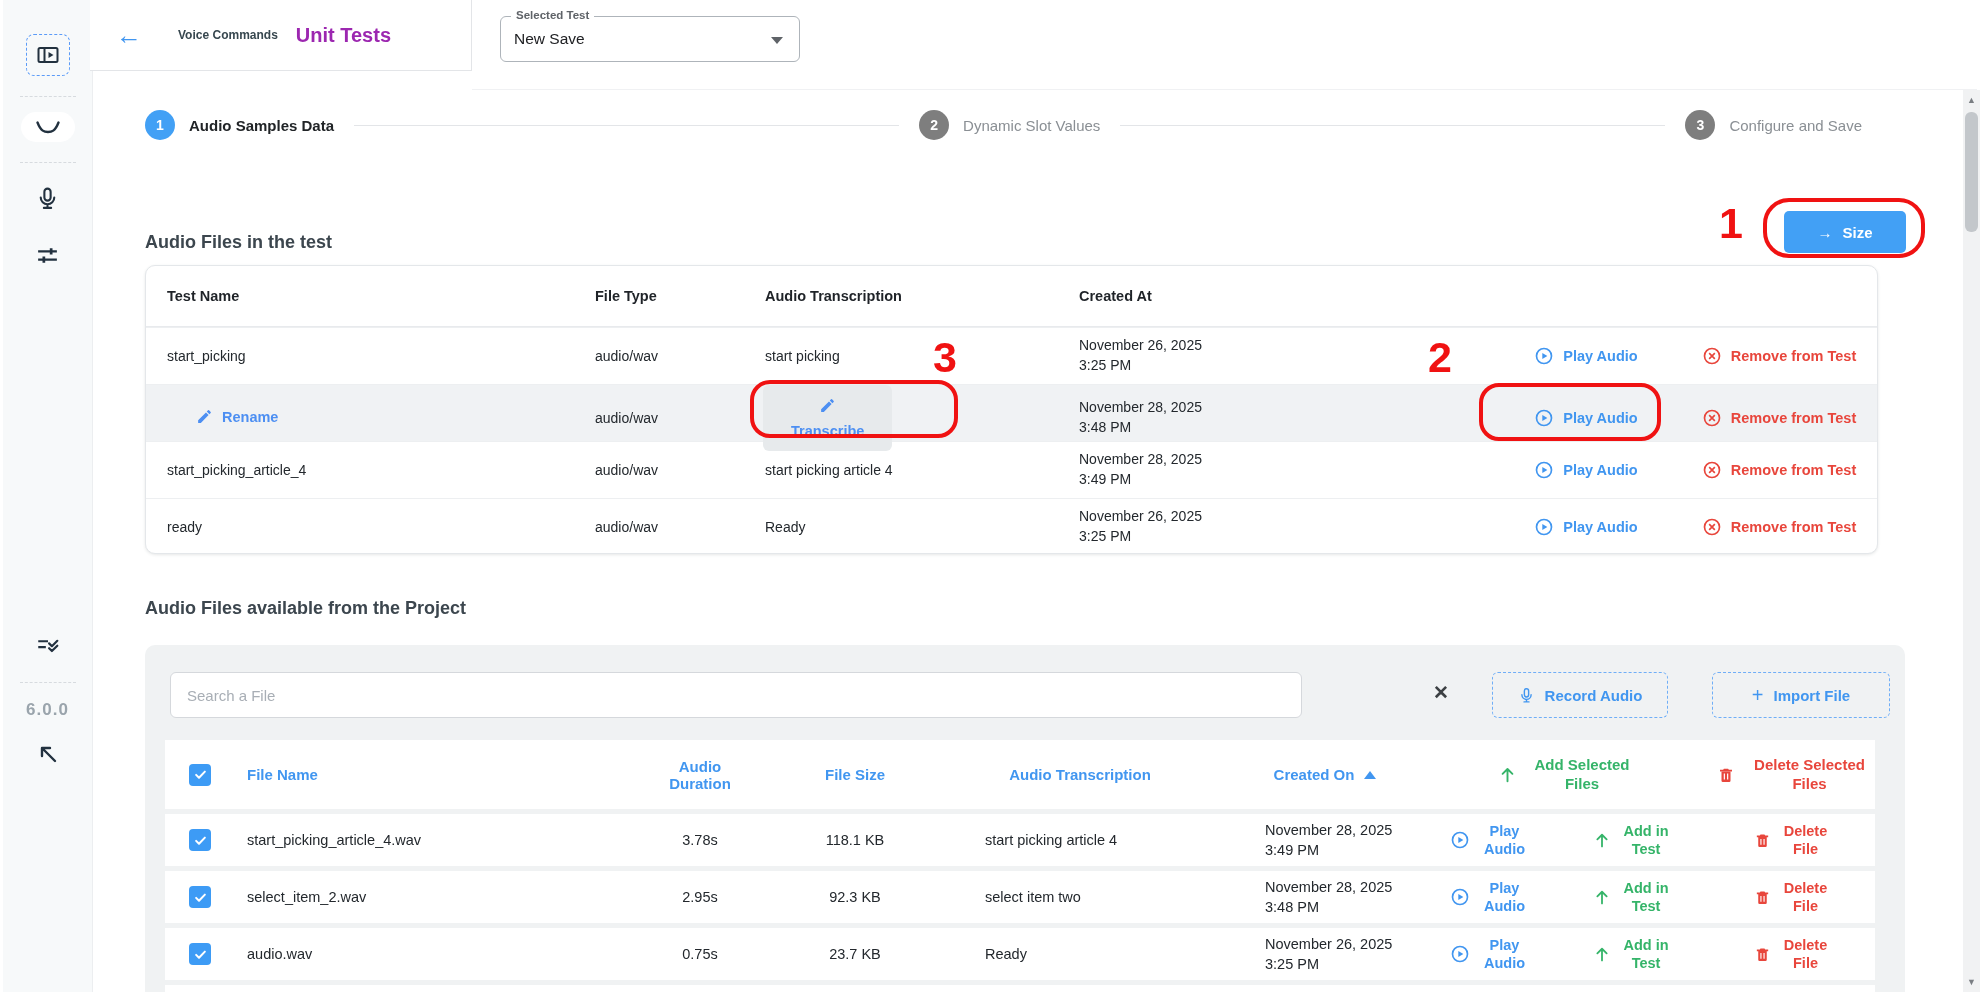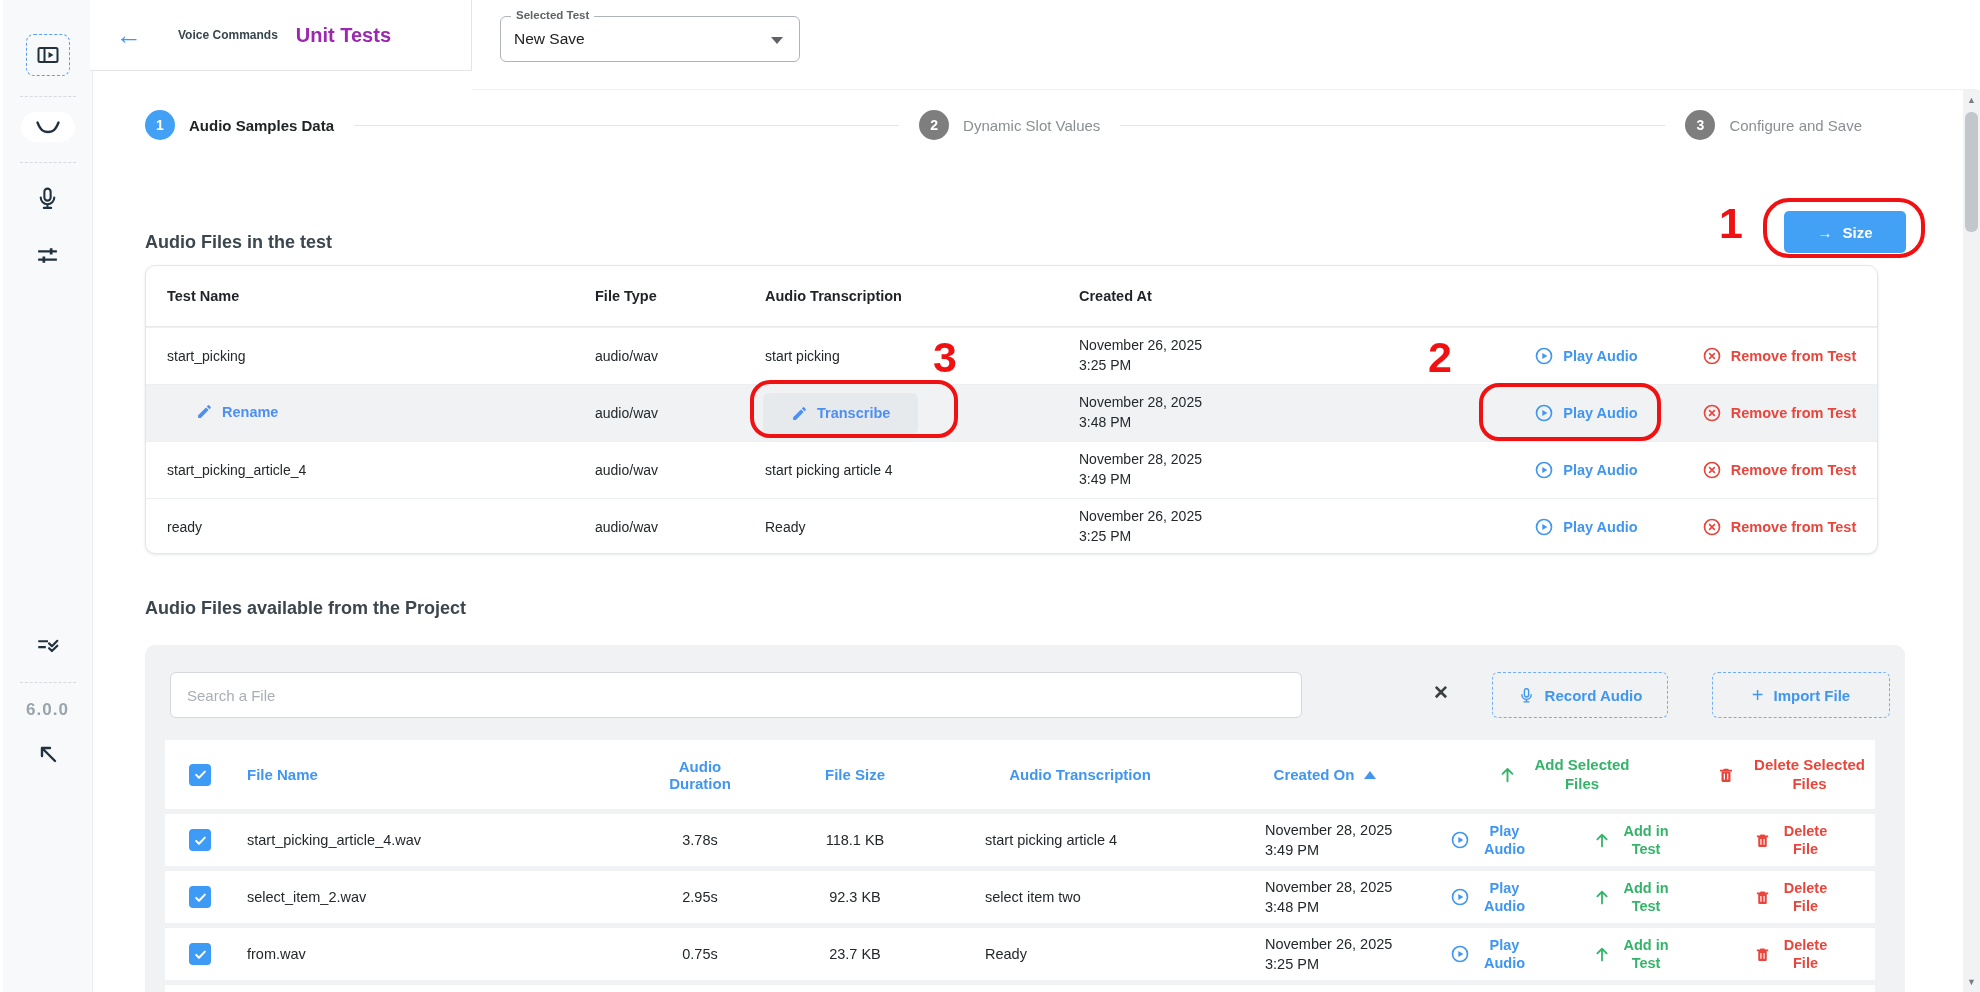--- a/index.html
+++ b/index.html
@@ -71,21 +71,21 @@
   .t1-row:first-of-type { border-top:none; }
   .t1-row.hl { background:#F0F2F4; }
   .cell { padding-left:19px; }
   .date-cell { padding-left:23px; max-width:150px; line-height:1.4; }
   .act { display:flex; align-items:center; justify-content:center; gap:9px; font-size:14.5px; font-weight:bold; }
   .act-blue { color:#4196F0; }
   .act-red { color:#E8463C; }
   .link-btn { display:inline-flex; align-items:center; gap:9px; background:none; border:none;
     font-family:"Liberation Sans",sans-serif; font-size:14.5px; font-weight:bold; color:#4D8FF2; }
   .rename-btn { margin-left:50px; }
-  .transcribe-btn { margin-left:17px; background:#E7EAEC; border-radius:6px; padding:12px 28px; }
+  .transcribe-btn { margin-left:17px; background:#E7EAEC; border-radius:6px; padding:12px 28px;flex-direction:column; }
 
   
   #card2 { position:absolute; left:145px; top:645px; width:1760px; height:400px; background:#F0F2F3; border-radius:10px; }
   #search-input { position:absolute; left:25px; top:27px; width:1132px; height:46px; background:#fff;
     border:1px solid #D5D8DC; border-radius:6px; font-family:"Liberation Sans",sans-serif;
     font-size:15px; color:#23282D; padding:0 44px 0 16px; }
   #search-input::placeholder { color:#A8AEB5; }
   #search-clear { position:absolute; left:1288px; top:38px; font-size:19px; color:#3C4043; font-weight:bold; line-height:1; }
   .dash-btn { position:absolute; top:27px; height:46px; border:1.6px dashed #6FAEF7; border-radius:6px;
     background:transparent; color:#4196F0; font-family:"Liberation Sans",sans-serif; font-size:15px; font-weight:bold;
@@ -505,21 +505,21 @@
     </div>
 
     <div class="t2-grid t2-row">
       <div class="c-center">
           <span class="checkbox">
             <svg width="15" height="15" viewBox="0 0 24 24">
               <use href="#ic-check"></use>
             </svg>
           </span>
         </div>
-      <div class="fname">from.wav</div>
+      <div class="fname">audio.wav</div>
       <div class="c-center">0.75s</div>
       <div class="c-center">23.7 KB</div>
       <div class="transc">Ready</div>
       <div class="created">November 26, 2025 3:25 PM</div>
       <div class="row-act act-blue">
         <span>
             <svg width="20" height="20" viewBox="0 0 24 24">
               <use href="#ic-play"></use>
             </svg>
           </span>

